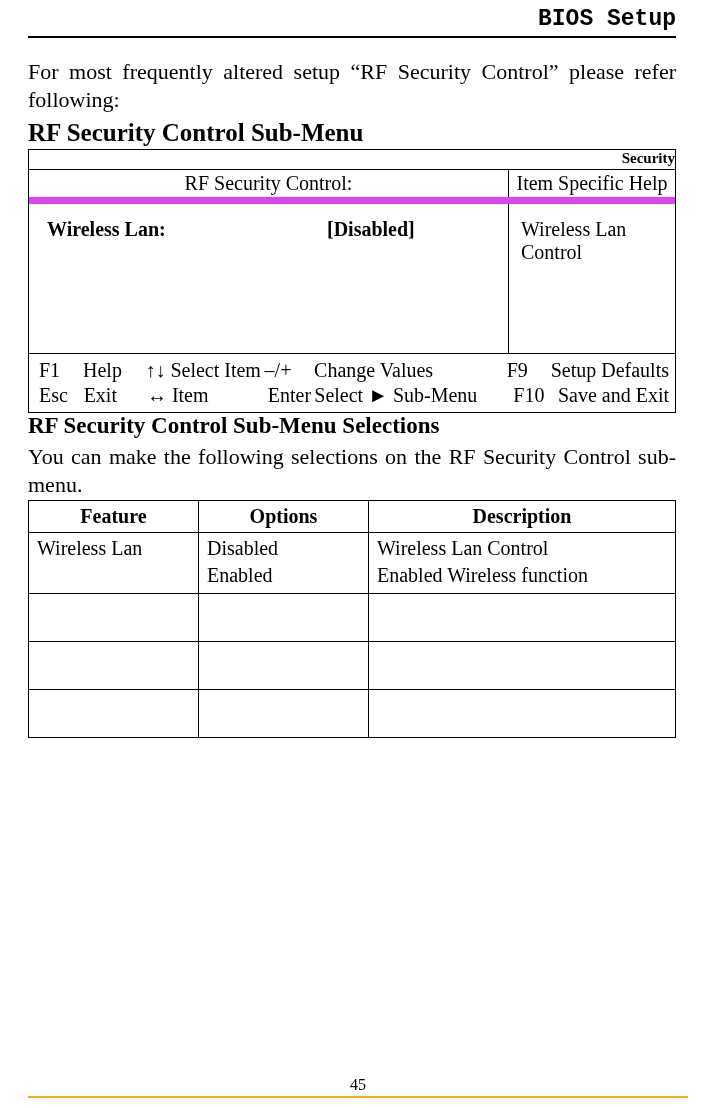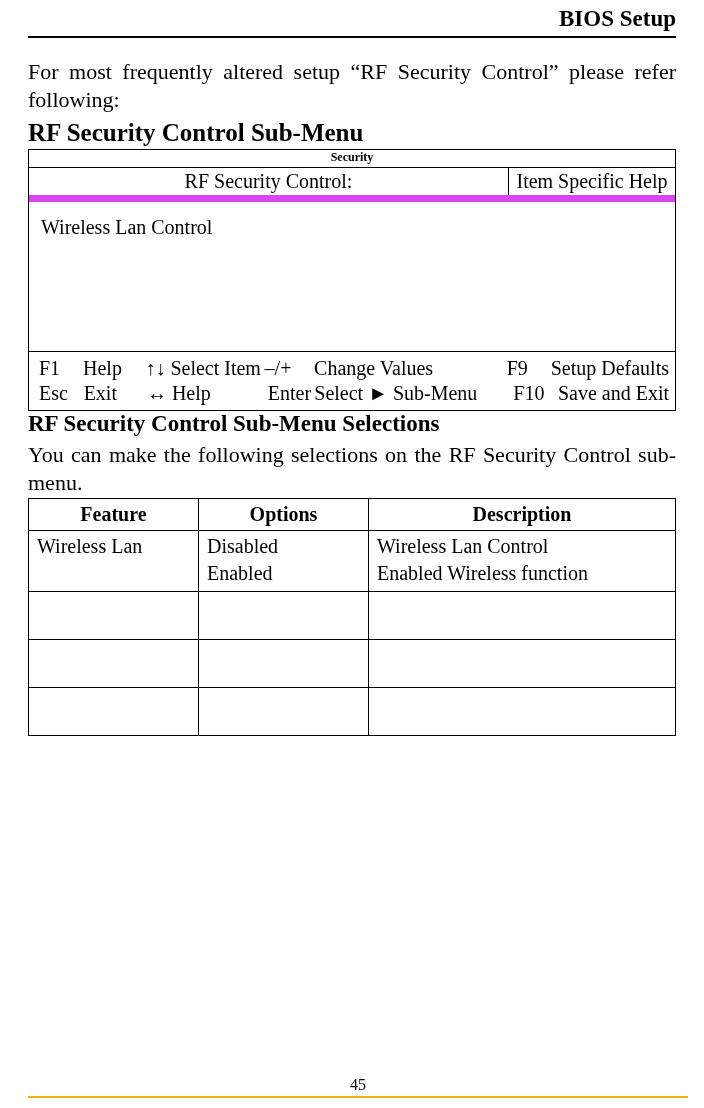--- a/index.html
+++ b/index.html
@@ -16,20 +16,21 @@
       background: #fff;
       padding: 0 28px;
       position: relative;
     }
     .header-area {
       border-bottom: 2px solid #000;
       padding: 6px 0 4px 0;
       text-align: right;
       font-weight: bold;
       font-size: 23px;
+      font-family: Liberation Mono, monospace;
     }
     .intro {
       margin-top: 20px;
       font-size: 22px;
       line-height: 1.25;
       text-align: justify;
     }
     .h-submenu {
       font-weight: bold;
       font-size: 25px;
@@ -40,23 +41,23 @@
       border: 1px solid #000;
       width: 100%;
     }
     .bios-title {
       text-align: center;
       font-weight: bold;
       font-size: 20px;
       padding: 2px 0 0 0;
     }
     .bios-tab {
-      text-align: center;
-      font-weight: bold;
-      font-size: 12px;
+      text-align: right;
+      font-weight: bold;
+      font-size: 15px;
       border-bottom: 1px solid #000;
       padding: 0 0 2px 0;
     }
     .bios-mid {
       display: flex;
       border-bottom: 7px solid #d946ef;
     }
     .bios-left-head {
       flex: 0 0 480px;
       text-align: center;
@@ -169,36 +170,40 @@
 
 <div class="h-submenu">RF Security Control Sub-Menu</div>
 
 <div class="bios-table">
   <div class="bios-tab">Security</div>
   <div class="bios-mid">
     <div class="bios-left-head">RF Security Control:</div>
     <div class="bios-right-head">Item Specific Help</div>
   </div>
   <div class="bios-body">
+    <div class="bios-body-left">
+      <div class="lbl">Wireless Lan:</div>
+      <div class="val">[Disabled]</div>
+    </div>
     <div class="bios-body-right">Wireless Lan Control</div>
   </div>
   <div class="bios-footer">
     <div class="footer-row">
       <span class="fk1">F1</span>
       <span class="fk2">Help</span>
       <span class="fk3">↑↓ Select Item</span>
       <span class="fk4">–/+</span>
       <span class="fk5">Change Values</span>
       <span class="fk6">F9</span>
       <span class="fk7">Setup Defaults</span>
     </div>
     <div class="footer-row">
       <span class="fk1">Esc</span>
       <span class="fk2">Exit</span>
-      <span class="fk3">↔ Help</span>
+      <span class="fk3">↔ Item</span>
       <span class="fk4" style="width:50px">Enter</span>
       <span class="fk5" style="width:214px">Select ► Sub-Menu</span>
       <span class="fk6">F10</span>
       <span class="fk7">Save and Exit</span>
     </div>
   </div>
 </div>
 
 <div class="h-selections">RF Security Control Sub-Menu Selections</div>
 <p class="sel-para">You can make the following selections on the RF Security Control sub-menu.</p>

